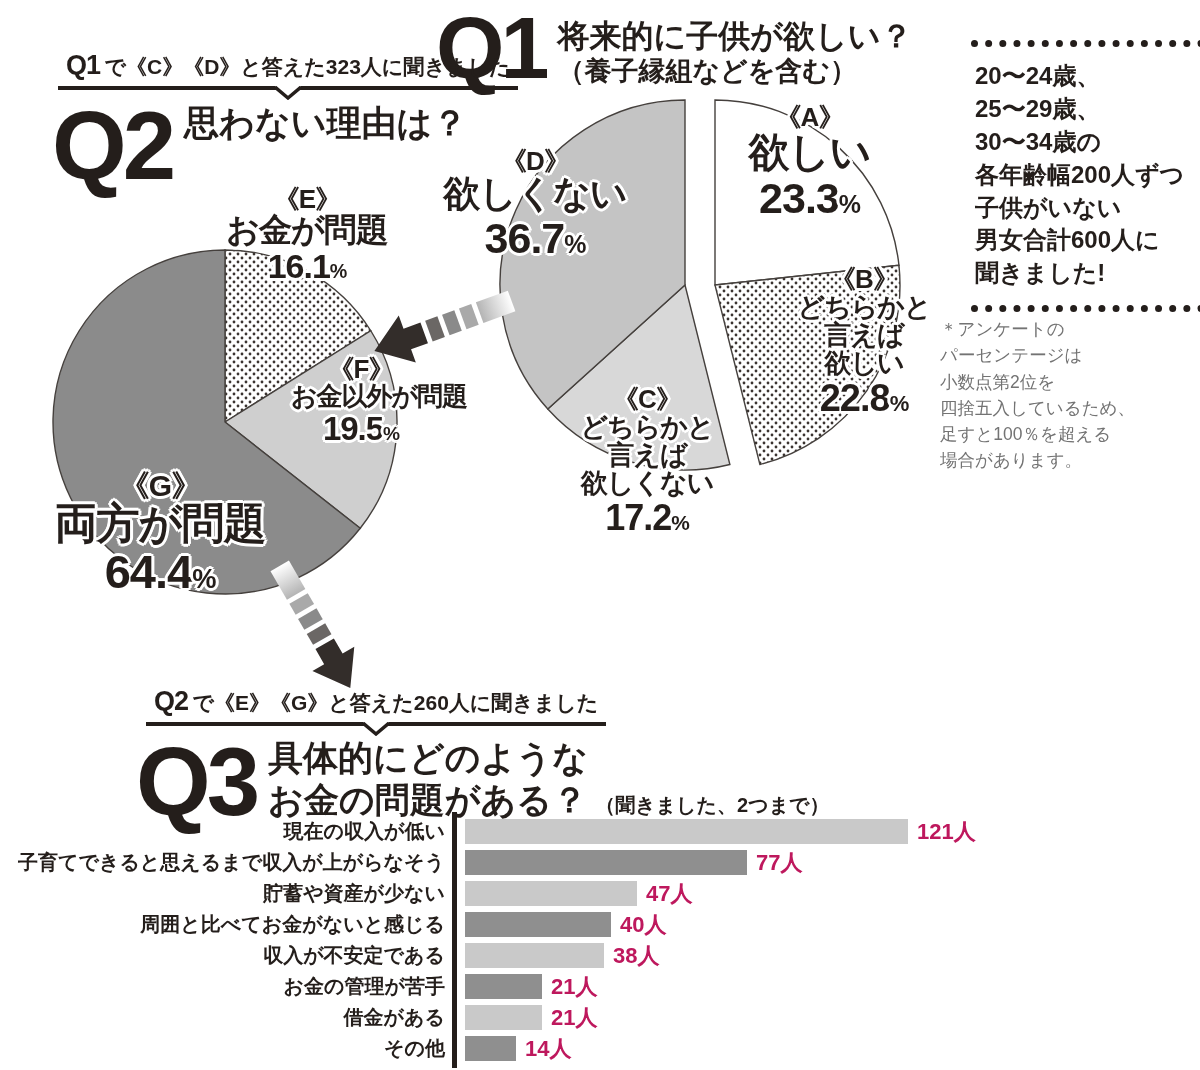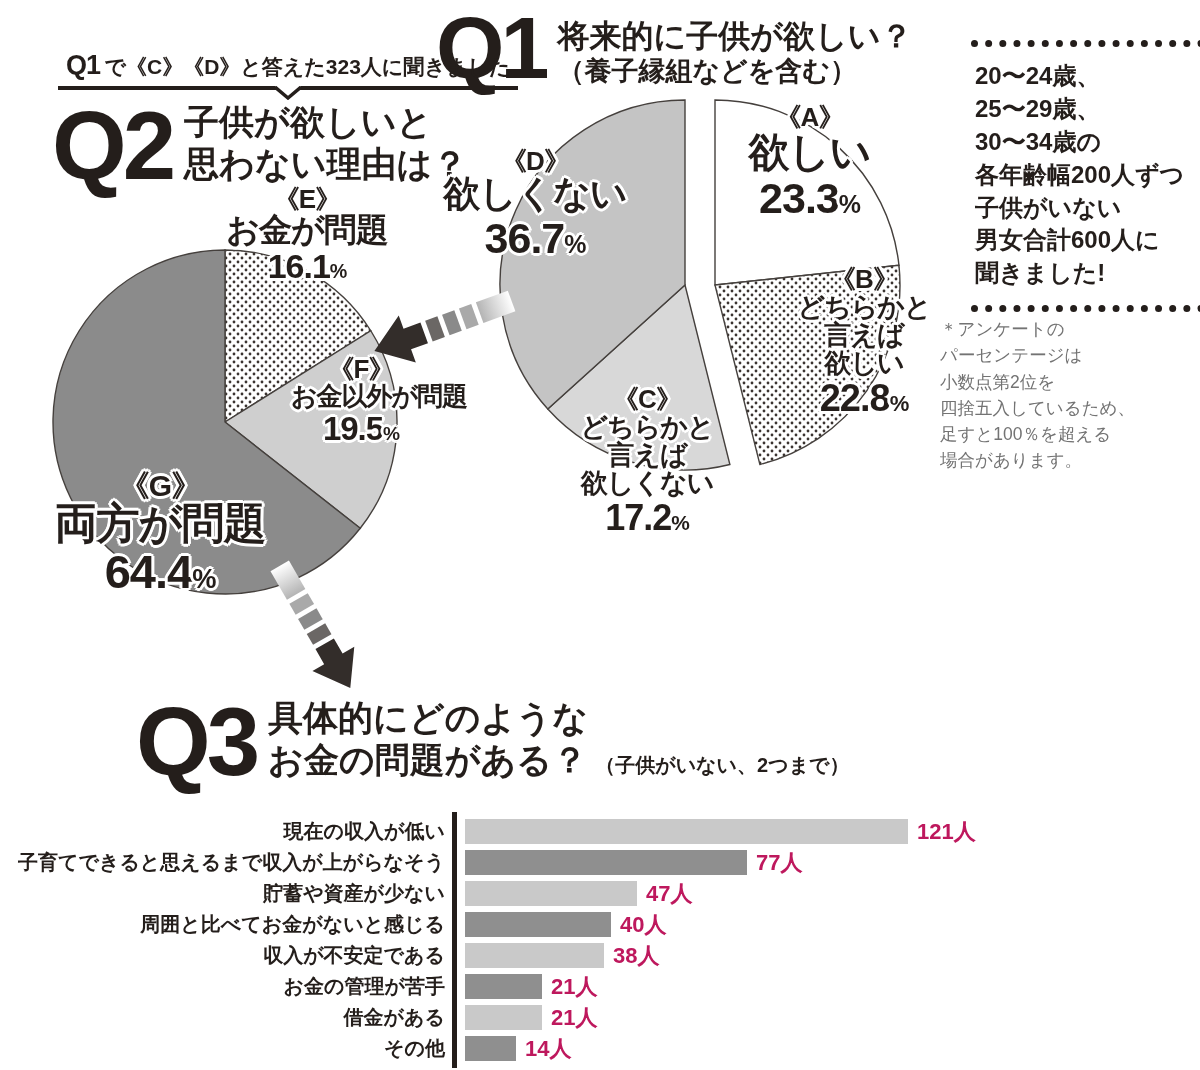--- a/index.html
+++ b/index.html
@@ -114,21 +114,20 @@
       <span class="lq">Q1</span>
       <span class="lt">で《C》《D》と答えた323人に聞きました</span>
       <svg class="vnotch" width="28" height="14" viewBox="0 0 28 14">
         <polygon points="1,0 27,0 14,12" fill="#ffffff"></polygon>
         <polyline points="1,1 14,12 27,1" fill="none" stroke="#241e1b" stroke-width="3.4"></polyline>
       </svg>
     </div>
     <div class="qhead" id="q2-main">
       <div class="qbadge">Q2</div>
       <div class="qtitle">
-        <div class="t1">子供が欲しいと</div>
         <div class="t2">思わない理由は？</div>
       </div>
     </div>
   </div>
 
   <div class="abs" id="sidebox">
       <div class="sline">20〜24歳、</div>
       <div class="sline">25〜29歳、</div>
       <div class="sline">30〜34歳の</div>
       <div class="sline">各年齢幅200人ずつ</div>
@@ -166,25 +165,33 @@
   </svg>
   <svg class="abs" id="arrow2" viewBox="0 0 150 60">
     <rect x="2" y="19" width="34" height="22" fill="url(#tailfade)"></rect>
     <rect x="41" y="19" width="13" height="22" fill="#a9a9a9"></rect>
     <rect x="59" y="19" width="13" height="22" fill="#8a8a8a"></rect>
     <rect x="77" y="19" width="13" height="22" fill="#6b6765"></rect>
     <polygon points="95,19 113,19 113,5 148,30 113,55 113,41 95,41" fill="#332d2a"></polygon>
   </svg>
 
   <div class="abs" id="q3-block">
+    <div class="leadin">
+      <span class="lq">Q2</span>
+      <span class="lt">で《E》《G》と答えた260人に聞きました</span>
+      <svg class="vnotch" width="28" height="14" viewBox="0 0 28 14">
+        <polygon points="1,0 27,0 14,12" fill="#ffffff"></polygon>
+        <polyline points="1,1 14,12 27,1" fill="none" stroke="#241e1b" stroke-width="3.4"></polyline>
+      </svg>
+    </div>
     <div class="qhead" id="q3-main">
       <div class="qbadge">Q3</div>
       <div class="qtitle">
         <div class="t1">具体的にどのような</div>
-        <div class="t2"><span>お金の問題がある？</span><span class="tnote">（子供がいない、2つまで）</span></div>
+        <div class="t2"><span>お金の問題がある？</span><span class="tnote">（聞きました、2つまで）</span></div>
       </div>
     </div>
   </div>
 
   <div class="abs" id="q3-axis"></div>
   <div class="abs" id="q3-rows">
       <div class="q3row">
         <div class="q3label">
           <span>現在の収入が低い</span>
         </div>

